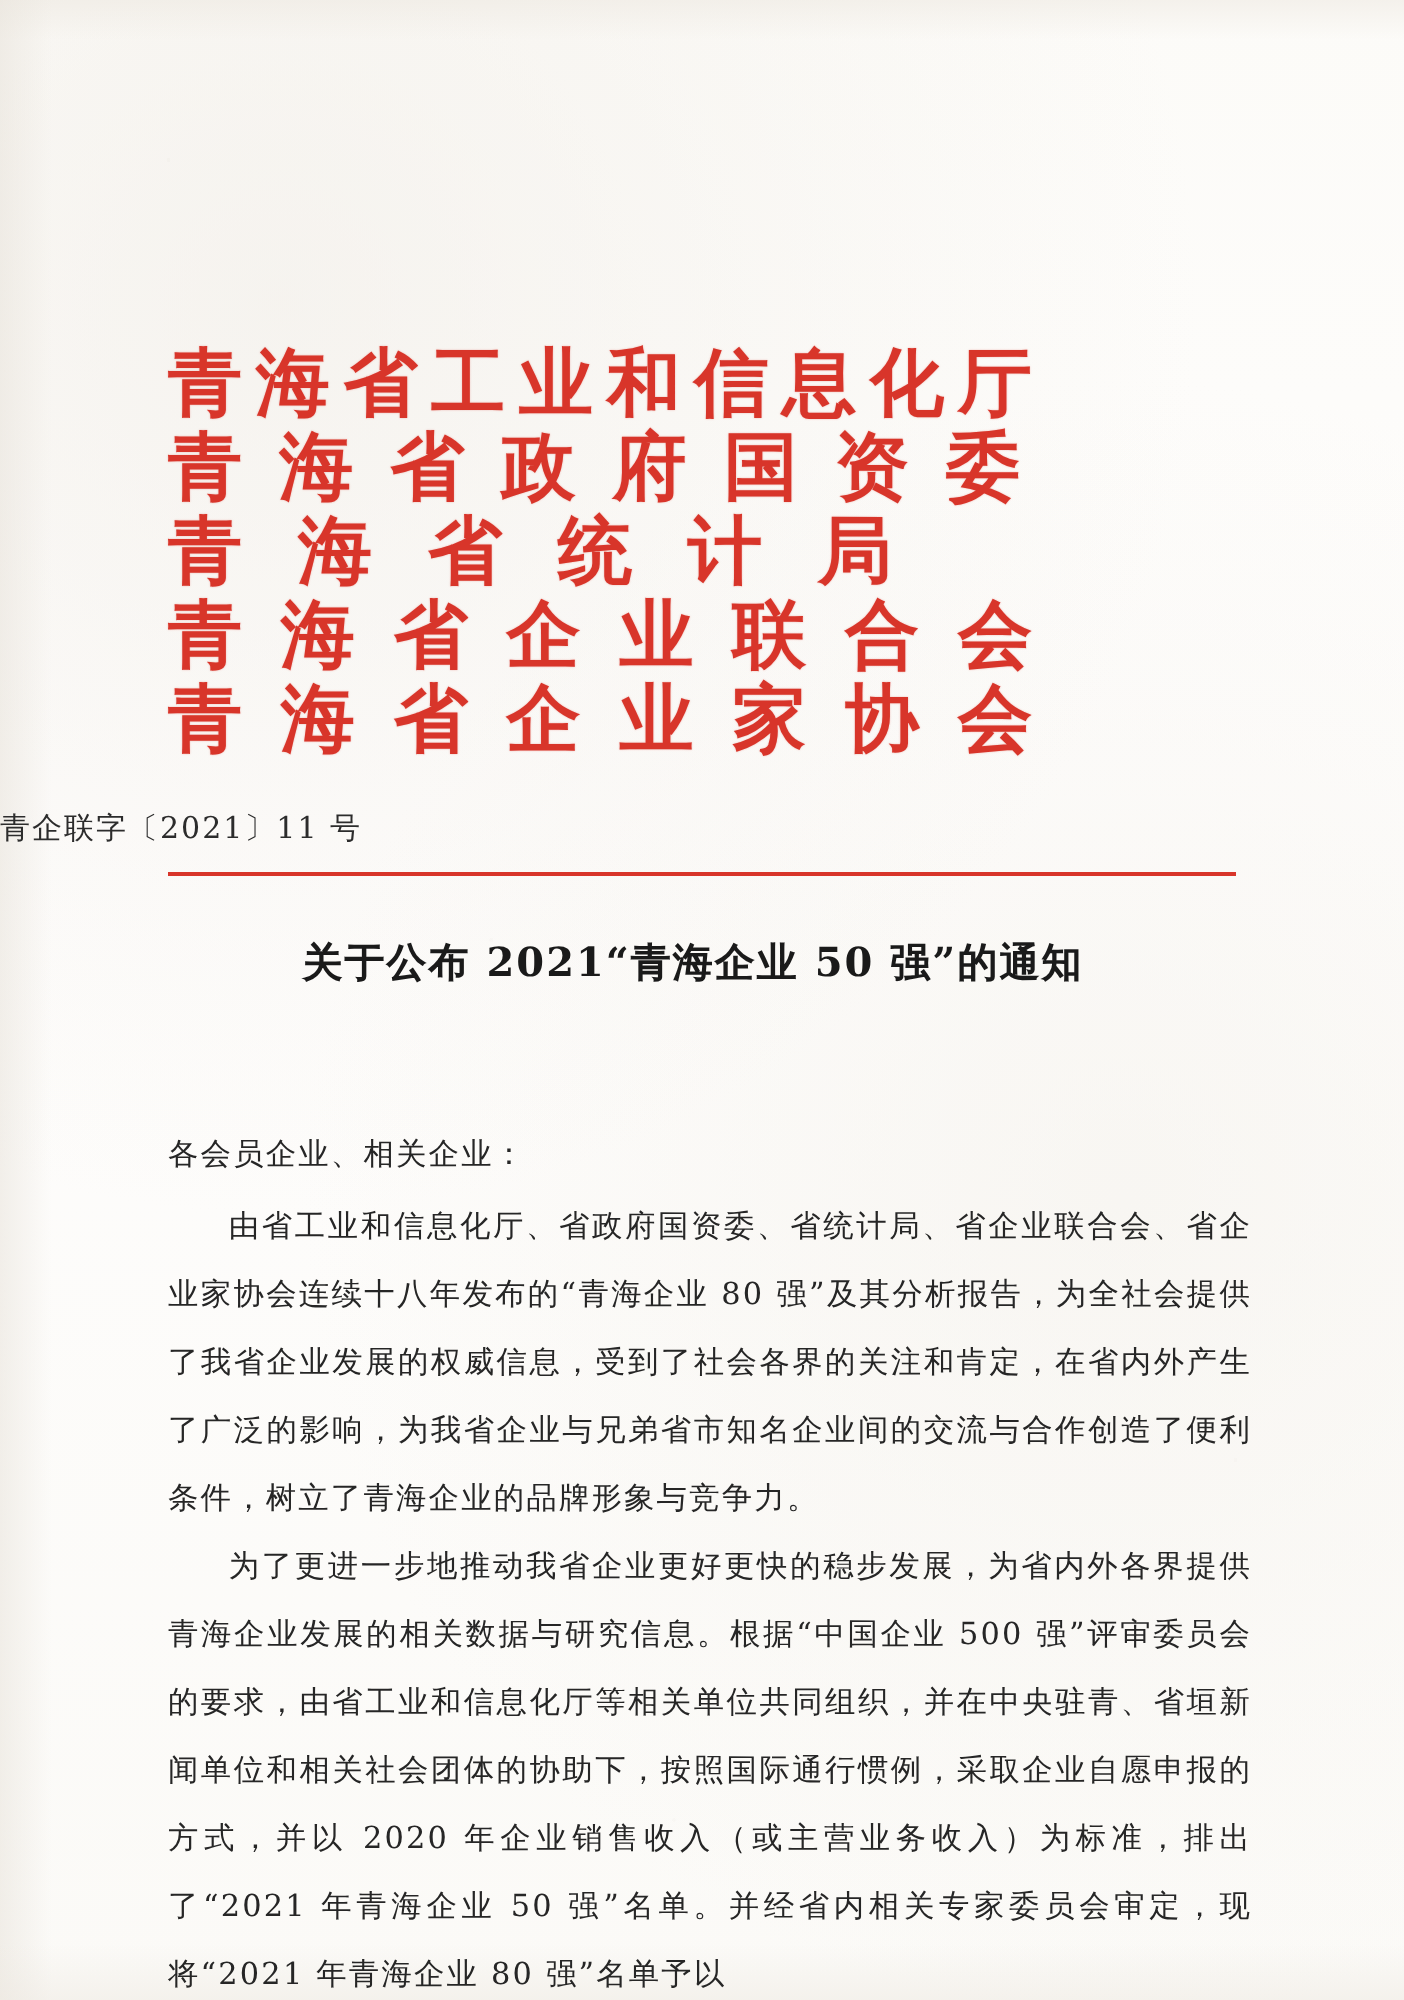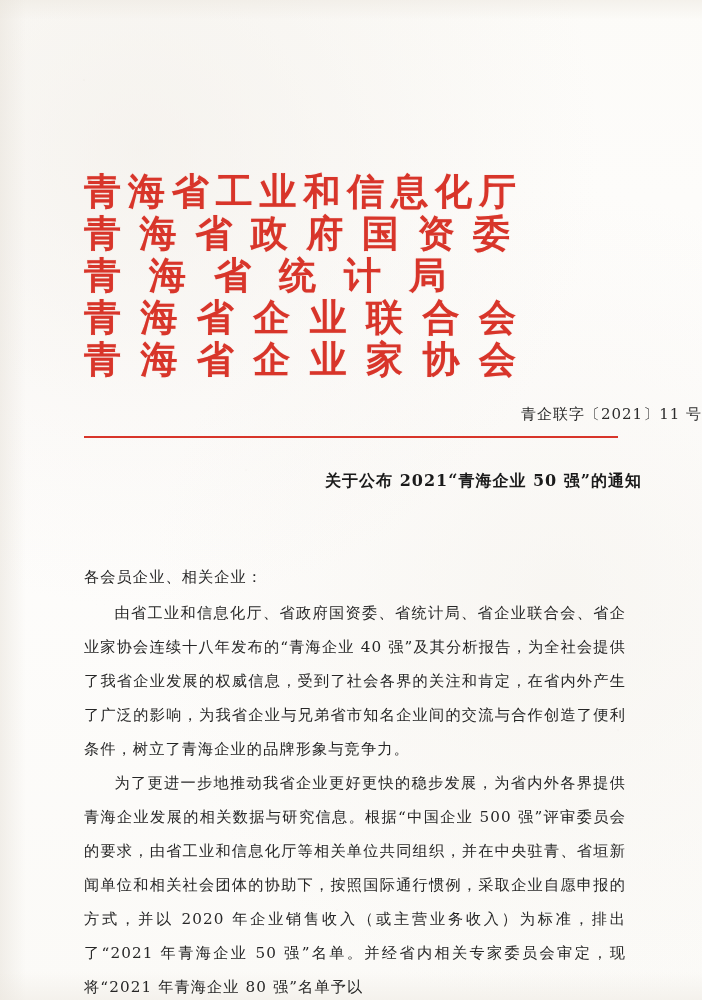--- a/index.html
+++ b/index.html
@@ -76,43 +76,43 @@
     line-height: 52px;
     letter-spacing: 2px;
     font-family: "DejaVu Serif", "Liberation Serif", serif;
   }
 
   .doc-number {
     position: absolute;
     left: 0;
     right: 0;
     top: 405px;
-    text-align: right;
+    text-align: left;
     color: #2c2c2c;
     font-size: 15px;
     letter-spacing: 1px;
   }
 
   .red-rule {
     position: absolute;
     left: 84px;
     right: 84px;
     top: 436px;
     height: 2px;
     background: #d8352a;
   }
 
   .doc-title {
     position: absolute;
     left: 51px;
     right: 60px;
     top: 466px;
-    text-align: right;
+    text-align: center;
     color: #1a1a1a;
-    font-size: 16px;
+    font-size: 20px;
     font-weight: bold;
     letter-spacing: 1px;
     line-height: 30px;
   }
 
   .body-text {
     position: absolute;
     left: 84px;
     right: 76px;
     top: 528px;
@@ -218,16 +218,16 @@
       </div>
     </div>
   </div>
 
   <div class="doc-number">青企联字〔2021〕11 号</div>
   <div class="red-rule"></div>
   <div class="doc-title">关于公布 2021“青海企业 50 强”的通知</div>
 
   <div class="body-text">
     <p class="salutation">各会员企业、相关企业：</p>
-    <p class="para">由省工业和信息化厅、省政府国资委、省统计局、省企业联合会、省企业家协会连续十八年发布的“青海企业 40 强”及其分析报告，为全社会提供了我省企业发展的权威信息，受到了社会各界的关注和肯定，在省内外产生了广泛的影响，为我省企业与兄弟省市知名企业间的交流与合作创造了便利条件，树立了青海企业的品牌形象与竞争力。</p>
+    <p class="para">由省工业和信息化厅、省政府国资委、省统计局、省企业联合会、省企业家协会连续十八年发布的“青海企业 80 强”及其分析报告，为全社会提供了我省企业发展的权威信息，受到了社会各界的关注和肯定，在省内外产生了广泛的影响，为我省企业与兄弟省市知名企业间的交流与合作创造了便利条件，树立了青海企业的品牌形象与竞争力。</p>
     <p class="para">为了更进一步地推动我省企业更好更快的稳步发展，为省内外各界提供青海企业发展的相关数据与研究信息。根据“中国企业 500 强”评审委员会的要求，由省工业和信息化厅等相关单位共同组织，并在中央驻青、省垣新闻单位和相关社会团体的协助下，按照国际通行惯例，采取企业自愿申报的方式，并以 2020 年企业销售收入（或主营业务收入）为标准，排出了“2021 年青海企业 50 强”名单。并经省内相关专家委员会审定，现将“2021 年青海企业 80 强”名单予以</p>
   </div>
 </div>
 
 </body></html>

